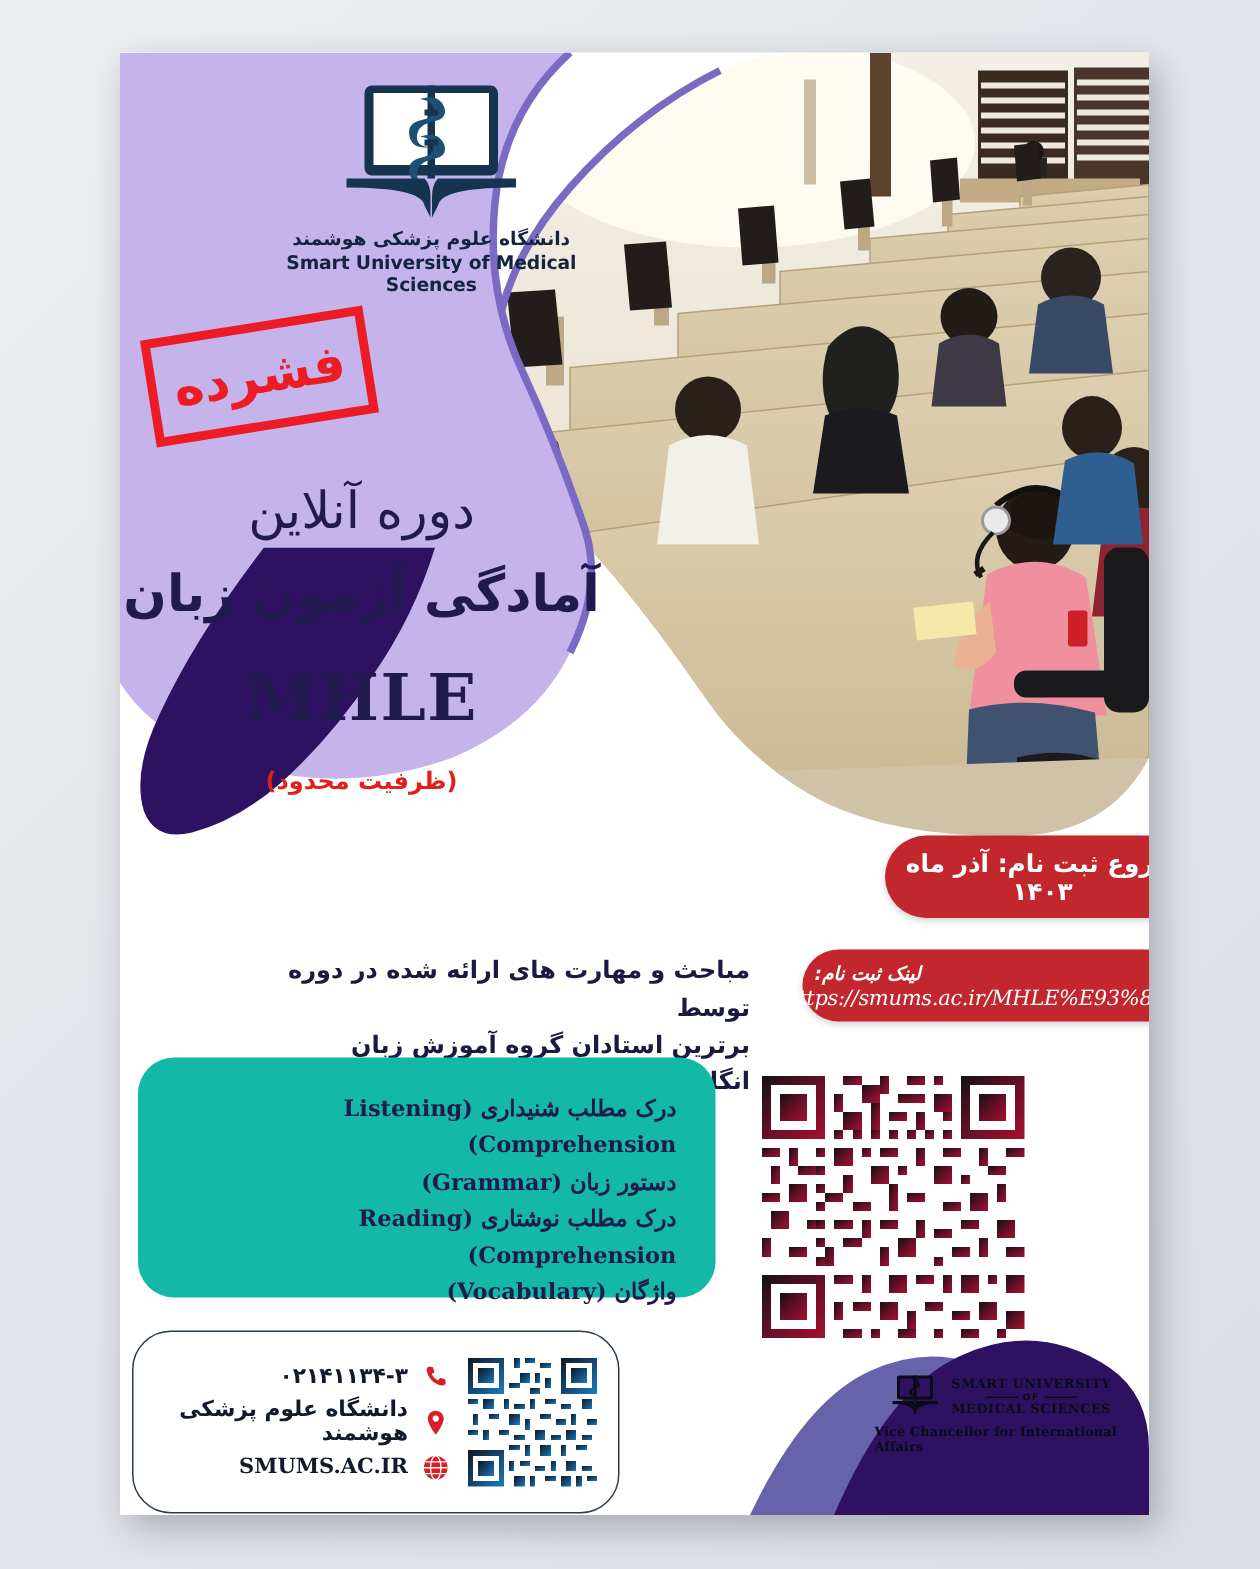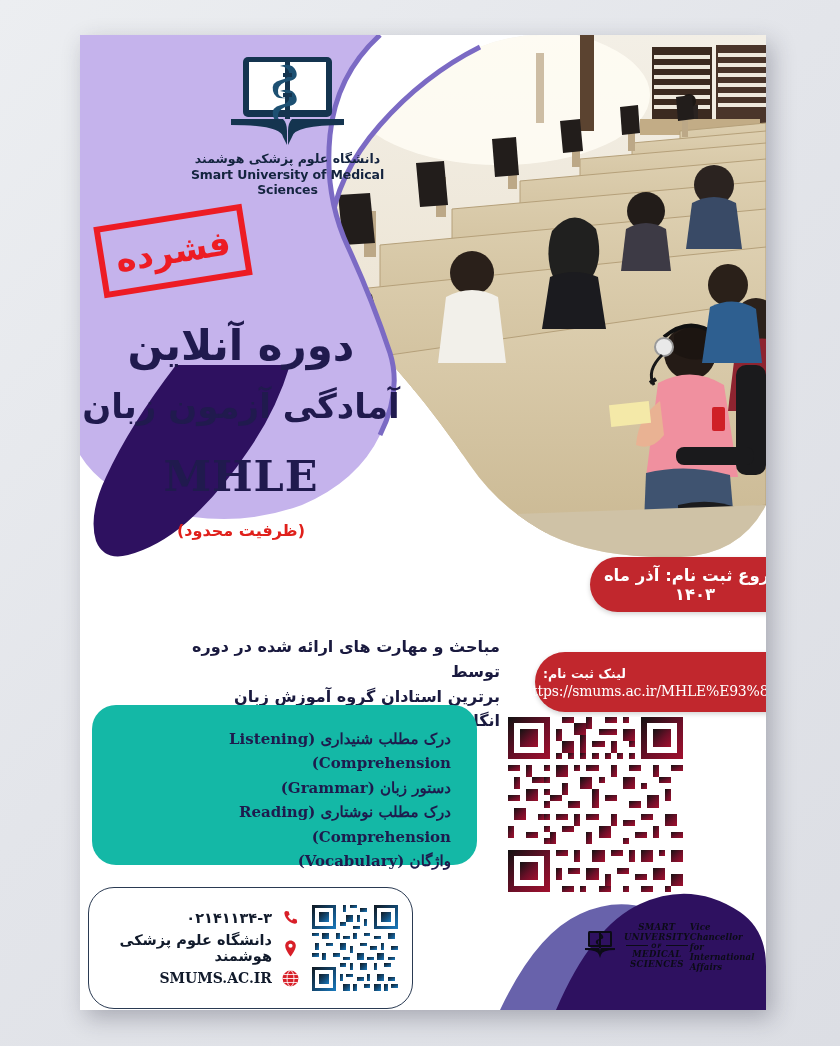--- a/index.html
+++ b/index.html
@@ -65,21 +65,21 @@
   .stamp-text{
     font-size:34px;font-weight:900;color:#ed1c24;
     direction:rtl;line-height:1;letter-spacing:-1px;
   }
   
   .title-block{
     position:absolute;left:0;top:285px;width:322px;
     z-index:6;text-align:center;direction:rtl;
   }
   .t-line1{
-    font-size:42px;font-weight:700;color:#201a4e;
+    font-size:34px;font-weight:400;color:#201a4e;
     line-height:1.25;
   }
   .t-line2{
     font-size:34px;font-weight:700;color:#201a4e;
     line-height:1.25;margin-top:12px;
   }
   .t-mhle{
     font-family:"DejaVu Serif","Liberation Serif",serif;
     font-size:43px;font-weight:700;color:#201a4e;
     margin-top:24px;letter-spacing:1px;direction:ltr;
@@ -100,22 +100,22 @@
     border-radius:40px;
     display:flex;align-items:center;justify-content:center;
     text-align:center;direction:rtl;
     box-shadow:0 2px 5px rgba(0,0,0,.18);
   }
   .pill-date{
     left:510px;top:522px;width:210px;height:55px;
     font-size:16.5px;font-weight:700;
   }
   .pill-link{
-    left:455px;top:617px;width:285px;height:60px;
-    flex-direction:column;padding:4px 8px;box-sizing:border-box;
+    left:455px;top:598px;width:285px;height:48px;
+    flex-direction:column;padding:4px 8px;box-sizing:border-box;font-style:italic;
   }
   .pill-link .lbl{font-size:12.5px;font-weight:700;align-self:flex-end;margin-right:4px;}
   .pill-link .url{
     font-family:"DejaVu Serif","Liberation Serif",serif;
     font-size:14px;direction:ltr;margin-top:2px;letter-spacing:-.2px;
   }
   
   .desc{
     position:absolute;left:90px;top:600px;width:330px;
     z-index:8;direction:rtl;text-align:right;
@@ -154,23 +154,22 @@
     direction:rtl;
   }
   .c-txt.ltr{direction:ltr;font-family:"DejaVu Serif","Liberation Serif",serif;font-size:14px;}
   
   .bottom-waves{
     position:absolute;left:0;bottom:0;width:686px;height:140px;z-index:5;
     pointer-events:none;
   }
   .footer-logo{
     position:absolute;left:503px;bottom:36px;width:168px;height:58px;
-    z-index:7;display:flex;align-items:center;
+    z-index:7;display:flex;flex-direction:column;align-items:center;
     direction:ltr;
-    font-style:italic;
   }
   .fl-top{display:flex;align-items:center;gap:7px;}
   .fl-mark{width:34px;height:30px;flex:0 0 34px;}
   .fl-txt{text-align:center;color:#0b0b16;}
   .fl-l1{font-family:"DejaVu Serif","Liberation Serif",serif;font-size:8.5px;font-weight:700;letter-spacing:.4px;}
   .fl-of{font-size:6px;font-weight:700;letter-spacing:1px;
          display:flex;align-items:center;gap:3px;justify-content:center;}
   .fl-of:before,.fl-of:after{content:"";display:block;height:1px;width:22px;background:#0b0b16;}
   .fl-l2{font-family:"DejaVu Serif","Liberation Serif",serif;font-size:8.5px;font-weight:700;letter-spacing:.4px;}
   .fl-sub{

